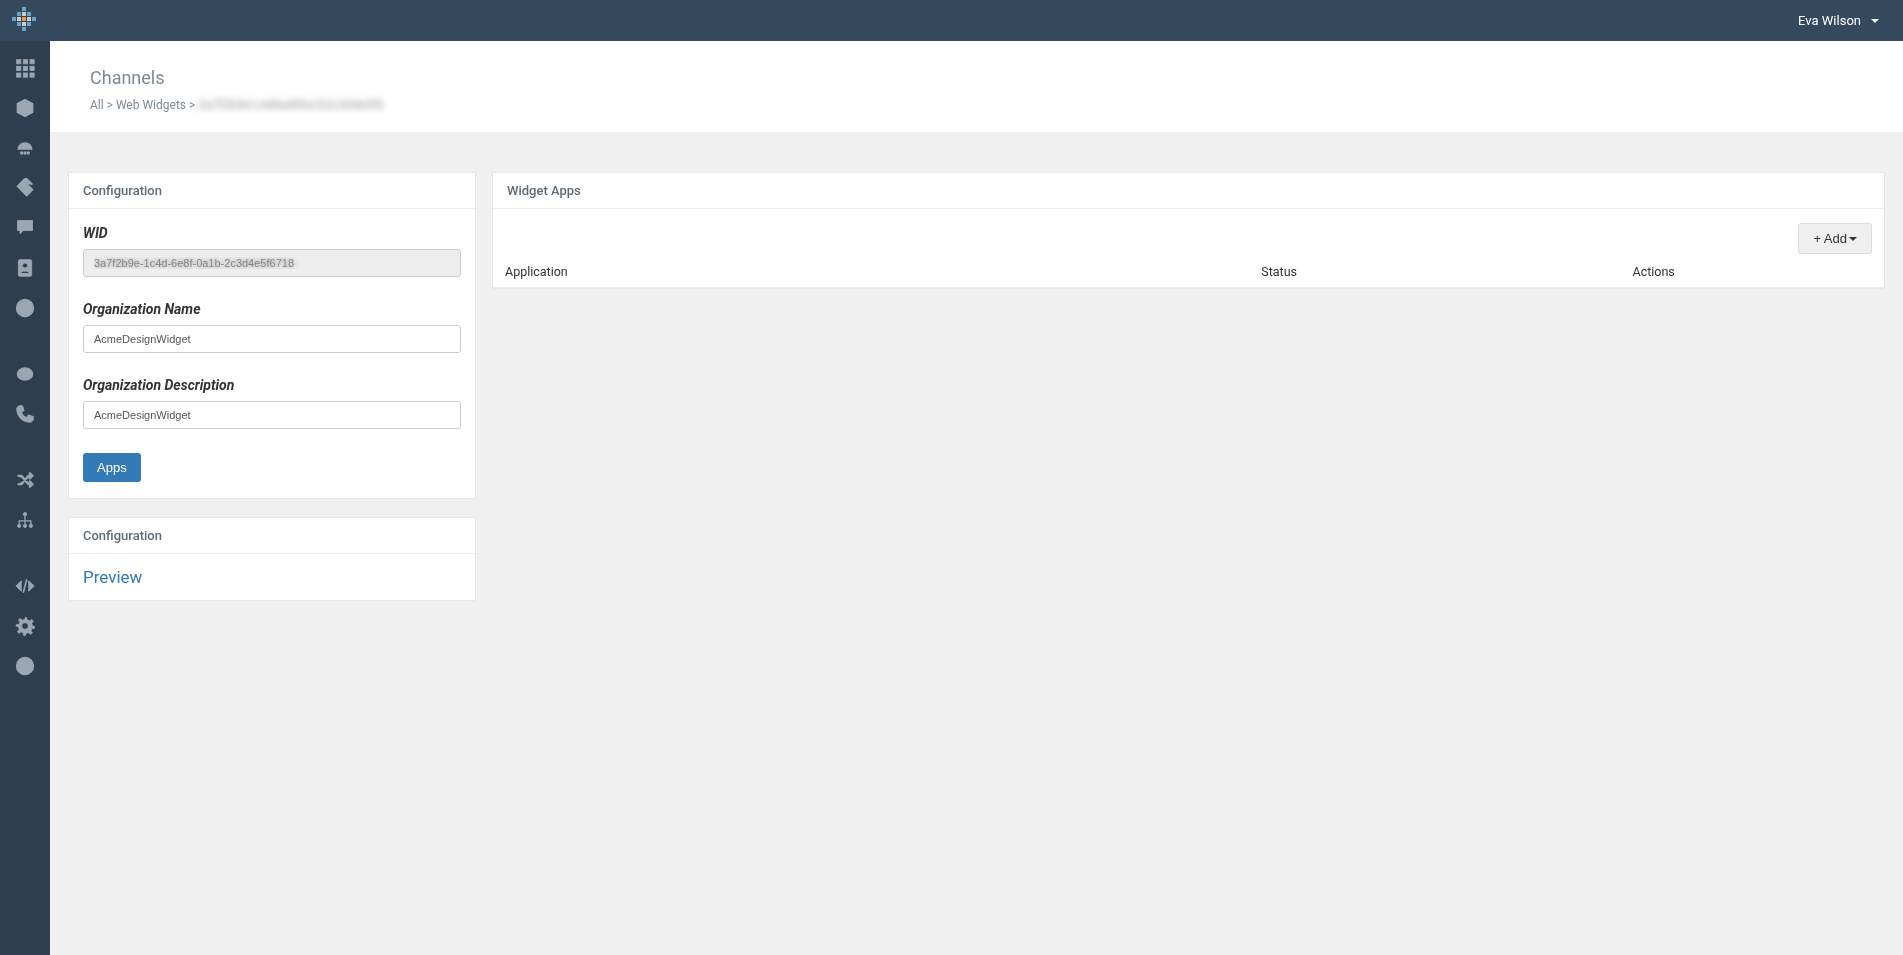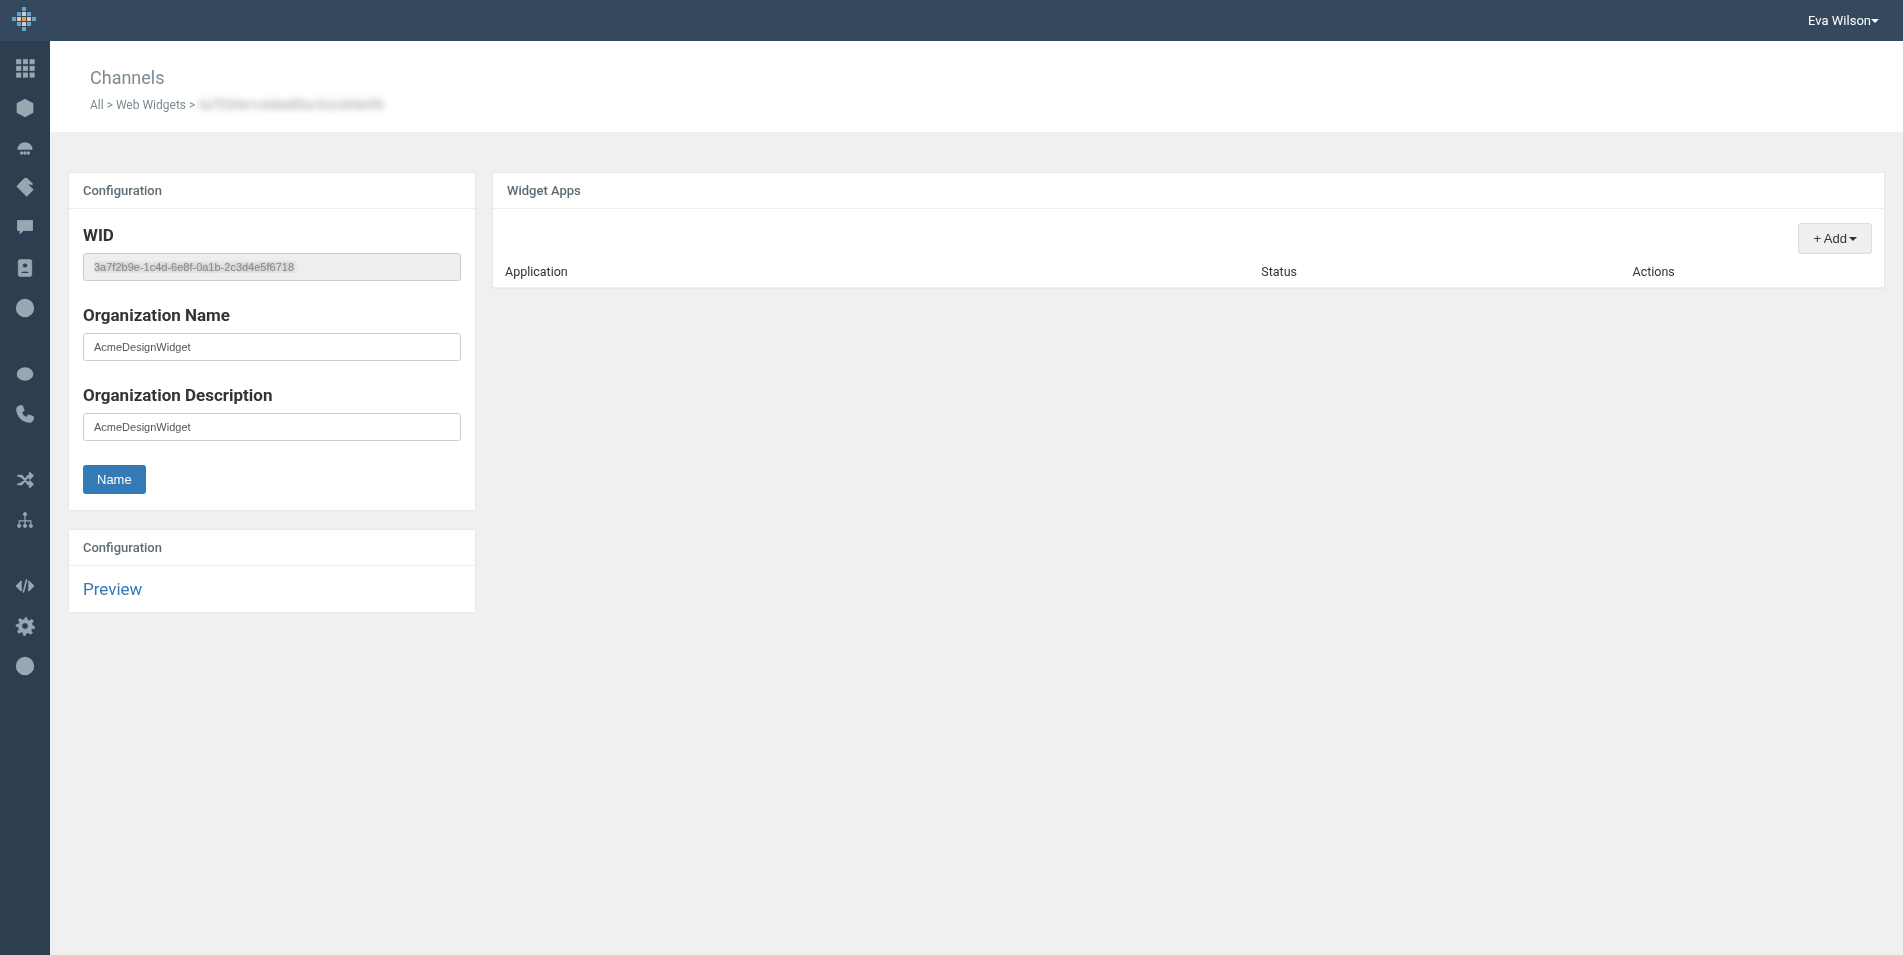--- a/index.html
+++ b/index.html
@@ -2,21 +2,21 @@
 <html><head>
 <meta charset="utf-8">
 <style>
 * { box-sizing: border-box; margin: 0; padding: 0; }
 body { font-family: -apple-system, BlinkMacSystemFont, "Segoe UI", Roboto, "Helvetica Neue", Arial, sans-serif; font-size: 13px; color: #333; background: #f0f0f0; }
 
 
 .topbar { background: #34495e; height: 41px; display: flex; align-items: center; justify-content: space-between; padding: 0 24px 0 10px; }
 .topbar-logo { width: 28px; height: 28px; margin-left: 2px; display: grid; grid-template-columns: repeat(5, 4px); grid-template-rows: repeat(5, 4px); gap: 1px; }
 .topbar-logo span { width: 4px; height: 4px; }
-.user-area { color: #fff; display: flex; align-items: center; gap: 0; cursor: pointer; }
+.user-area { color: #fff; display: flex; align-items: center; gap: 10px; cursor: pointer; }
 .user-area .caret { width: 0; height: 0; border-left: 4px solid transparent; border-right: 4px solid transparent; border-top: 4px solid #fff; }
 
 
 .sidebar { position: fixed; top: 41px; left: 0; bottom: 0; width: 50px; background: #2c3e50; display: flex; flex-direction: column; align-items: center; padding-top: 16px; gap: 18px; }
 .sidebar .nav-icon { width: 22px; height: 22px; color: #9aa7b3; display: flex; align-items: center; justify-content: center; cursor: pointer; }
 .sidebar .nav-icon svg { width: 20px; height: 20px; fill: currentColor; stroke: currentColor; }
 .sidebar .spacer { height: 8px; }
 
 
 .main { margin-left: 50px; }
@@ -28,21 +28,21 @@
 .content-wrap { padding: 40px 18px 20px 18px; display: flex; gap: 16px; align-items: flex-start; }
 
 .col-left { width: 408px; display: flex; flex-direction: column; gap: 18px; }
 .col-right { flex: 1; }
 
 .panel { background: #fff; border: 1px solid #e7e7e7; border-radius: 1px; }
 .panel-header { padding: 10px 14px; border-bottom: 1px solid #eee; font-size: 13px; font-weight: 500; color: #5d6b75; }
 .panel-body { padding: 16px 14px; }
 
 .form-group { margin-bottom: 24px; }
-.form-label { font-size: 17px; font-weight: 700; color: #333; display: block; margin-bottom: 8px; }
+.form-label { font-size: 14px; font-weight: 700; color: #333; display: block; margin-bottom: 8px; font-style: italic; }
 .form-control { width: 100%; border: 1px solid #ccc; border-radius: 3px; padding: 7px 10px; font-size: 11px; color: #555; background: #fff; }
 .form-control[disabled] { background: #eee; color: #888; }
 .form-control-blur { color: transparent; text-shadow: 0 0 5px rgba(120,120,120,0.85); }
 
 .btn { display: inline-block; padding: 7px 14px; border-radius: 3px; border: none; font-size: 13px; cursor: pointer; }
 .btn-primary { background: #337ab7; color: #fff; }
 .btn-default { background: #efefef; color: #333; display: inline-flex; align-items: center; gap: 2px; border: 1px solid #ddd; }
 .btn-default .caret { width: 0; height: 0; border-left: 4px solid transparent; border-right: 4px solid transparent; border-top: 4px solid #333; }
 
 .link { color: #337ab7; cursor: pointer; font-size: 17px; }
@@ -221,21 +221,21 @@
             <input class="form-control form-control-blur" disabled="" value="3a7f2b9e-1c4d-6e8f-0a1b-2c3d4e5f6718" style="">
           </div>
           <div class="form-group">
             <label class="form-label">Organization Name</label>
             <input class="form-control" value="AcmeDesignWidget" style="">
           </div>
           <div class="form-group">
             <label class="form-label">Organization Description</label>
             <input class="form-control" value="AcmeDesignWidget" style="">
           </div>
-          <button class="btn btn-primary">Name</button>
+          <button class="btn btn-primary">Apps</button>
         </div>
       </div>
 
       <div class="panel">
         <div class="panel-header">Configuration</div>
         <div class="panel-body" style="padding:13px 14px;">
           <span class="link">Preview</span>
         </div>
       </div>
     </div>

